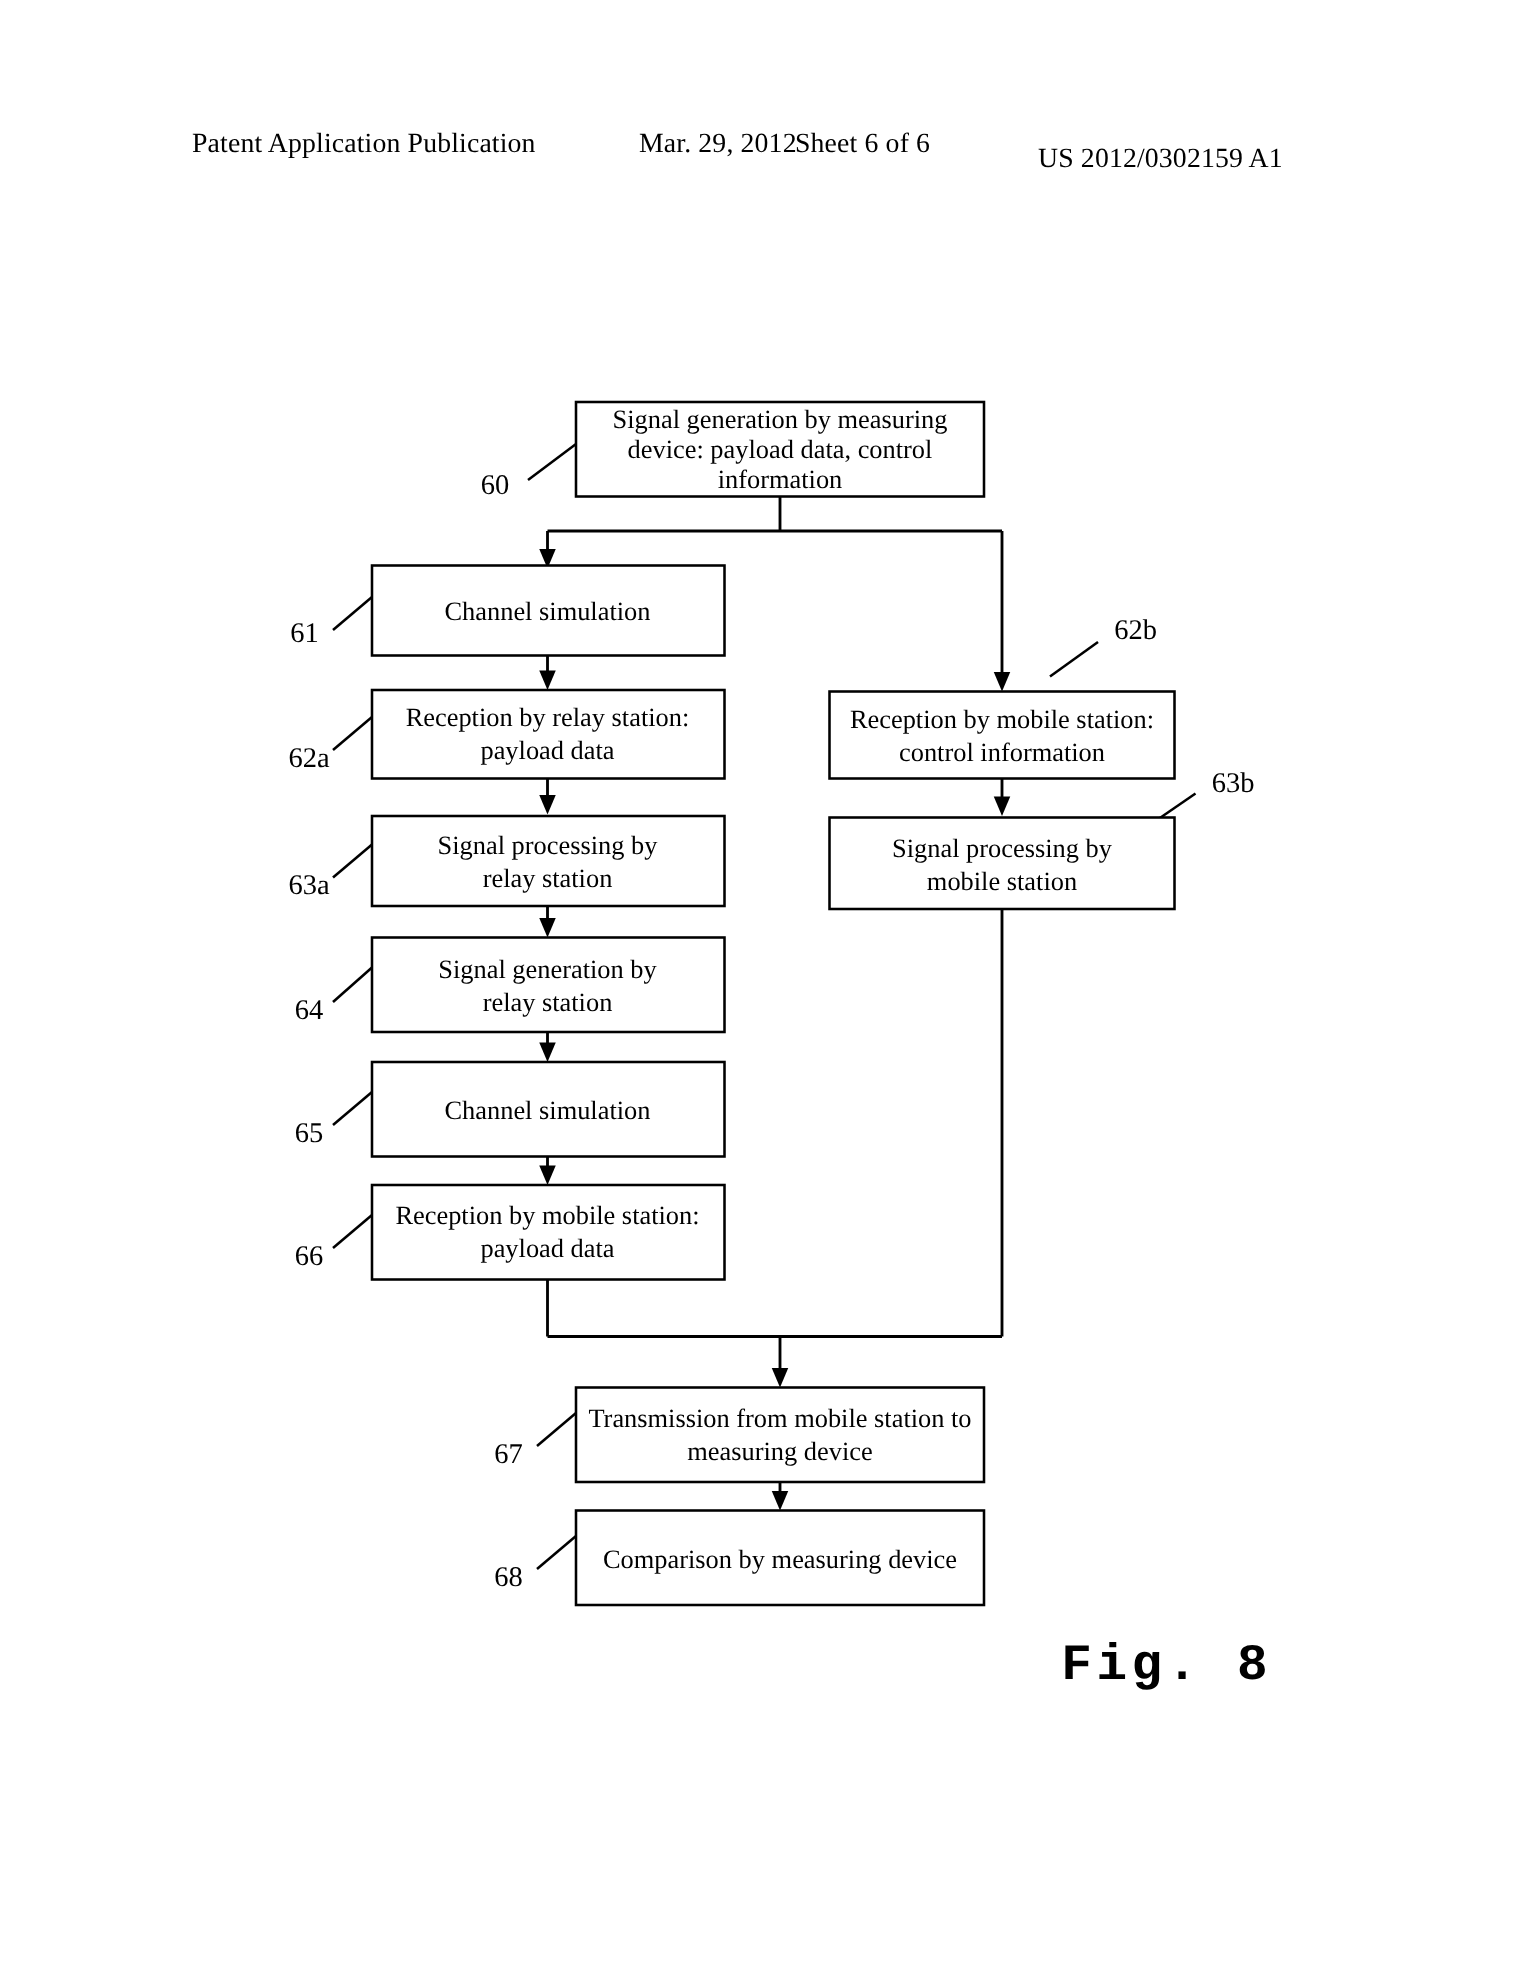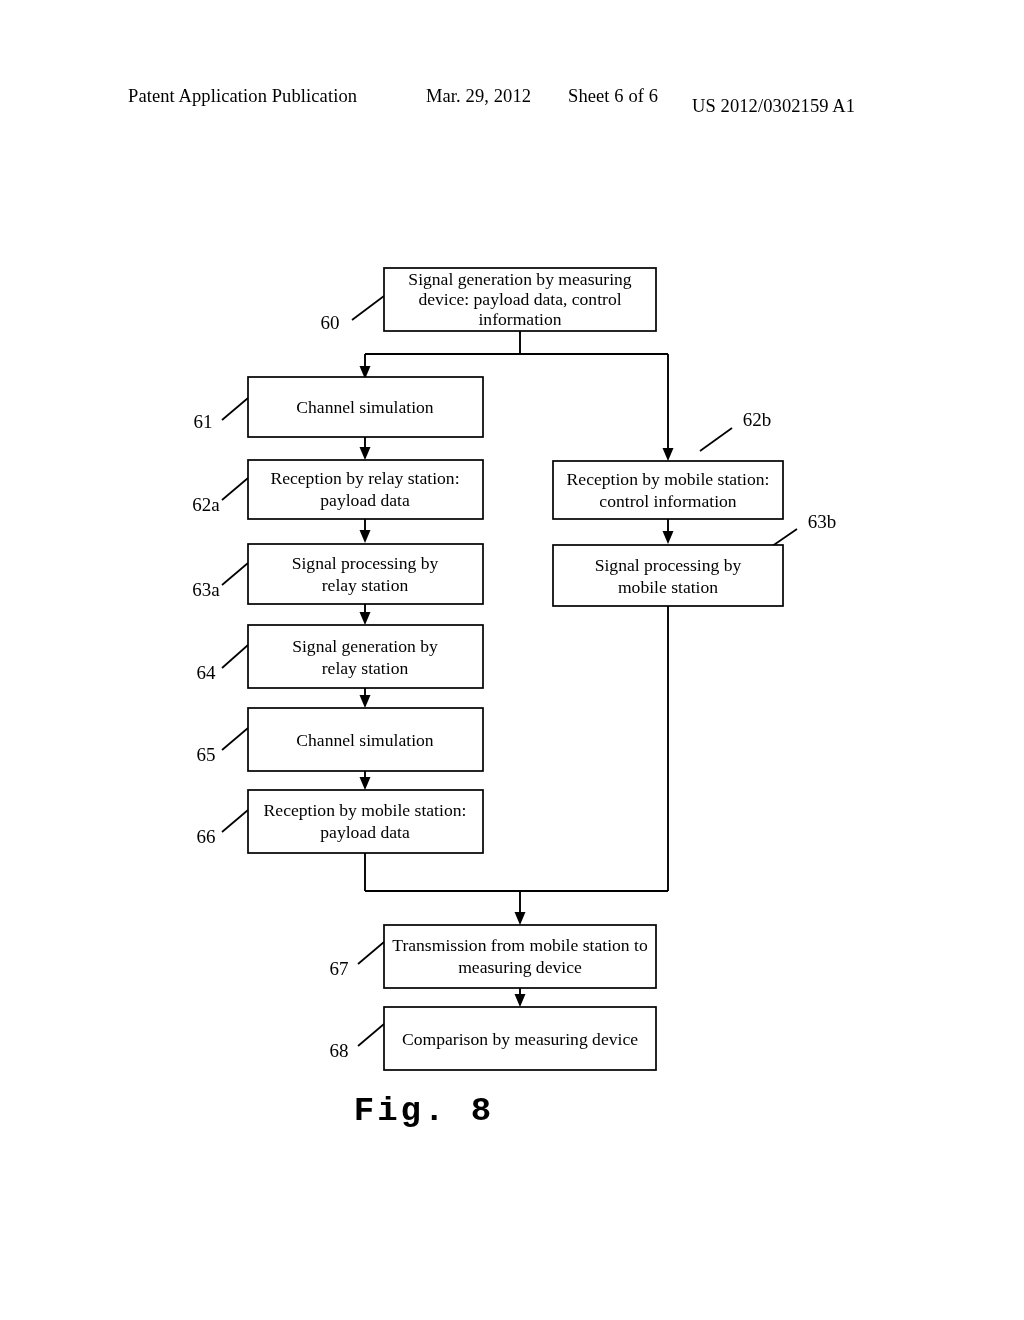--- a/index.html
+++ b/index.html
@@ -24,21 +24,21 @@
     width: 940px;
     height: 30px;
     font-family: "Liberation Serif", serif;
     font-weight: normal;
     font-size: 18.5px;
     letter-spacing: 0.1px;
     white-space: nowrap;
   }
   #page-header .hdr-left   { position: absolute; left: 128px; top: 0; }
   #page-header .hdr-mid    { position: absolute; left: 426px; top: 0; }
-  #page-header .hdr-sheet  { position: absolute; left: 568px; top: 0; }
+  #page-header .hdr-sheet  { position: absolute; left: 530px; top: 0; }
   #page-header .hdr-right  { position: absolute; left: 692px; top: 0; margin-top: 10px; }
 
   
   #figure-area {
     position: absolute;
     left: 0;
     top: 0;
     width: 832px;
     height: 1320px;
   }
@@ -80,21 +80,21 @@
     fill: #000000;
     text-anchor: middle;
   }
 
   
   #fig-caption {
     position: absolute;
     left: 0;
     top: 1092px;
     width: 848px;
-    text-align: center;
+    text-align: right;
     font-family: "Liberation Mono", monospace;
     font-size: 34px;
     font-weight: bold;
     letter-spacing: 3px;
     color: #000000;
   }
 </style>
 </head>
 <body>
 

